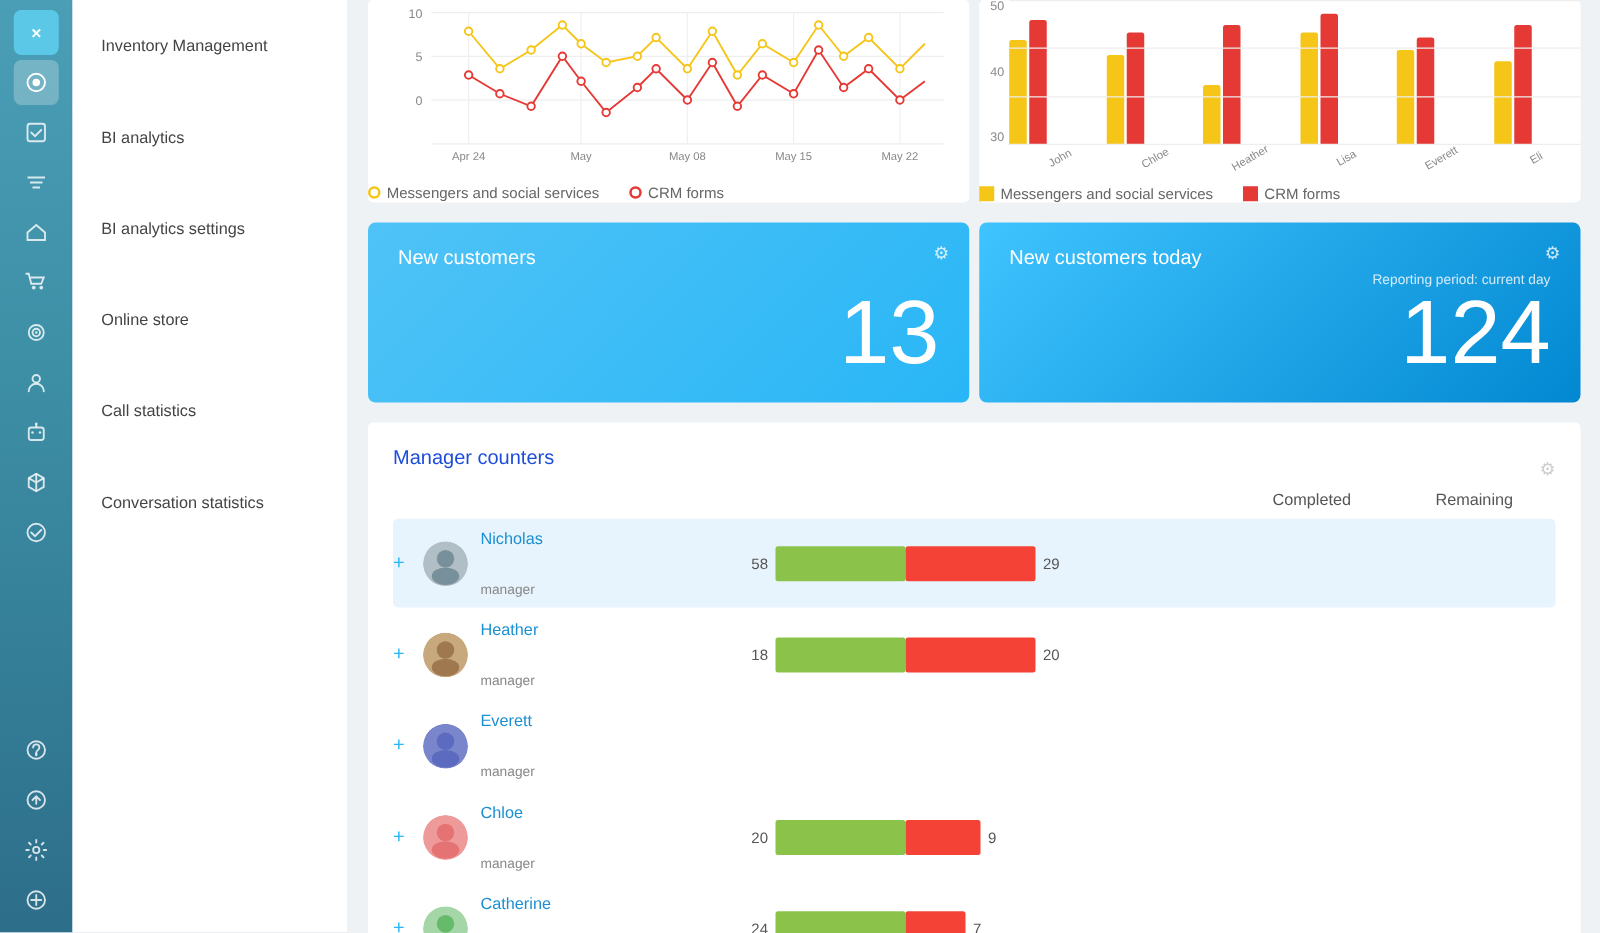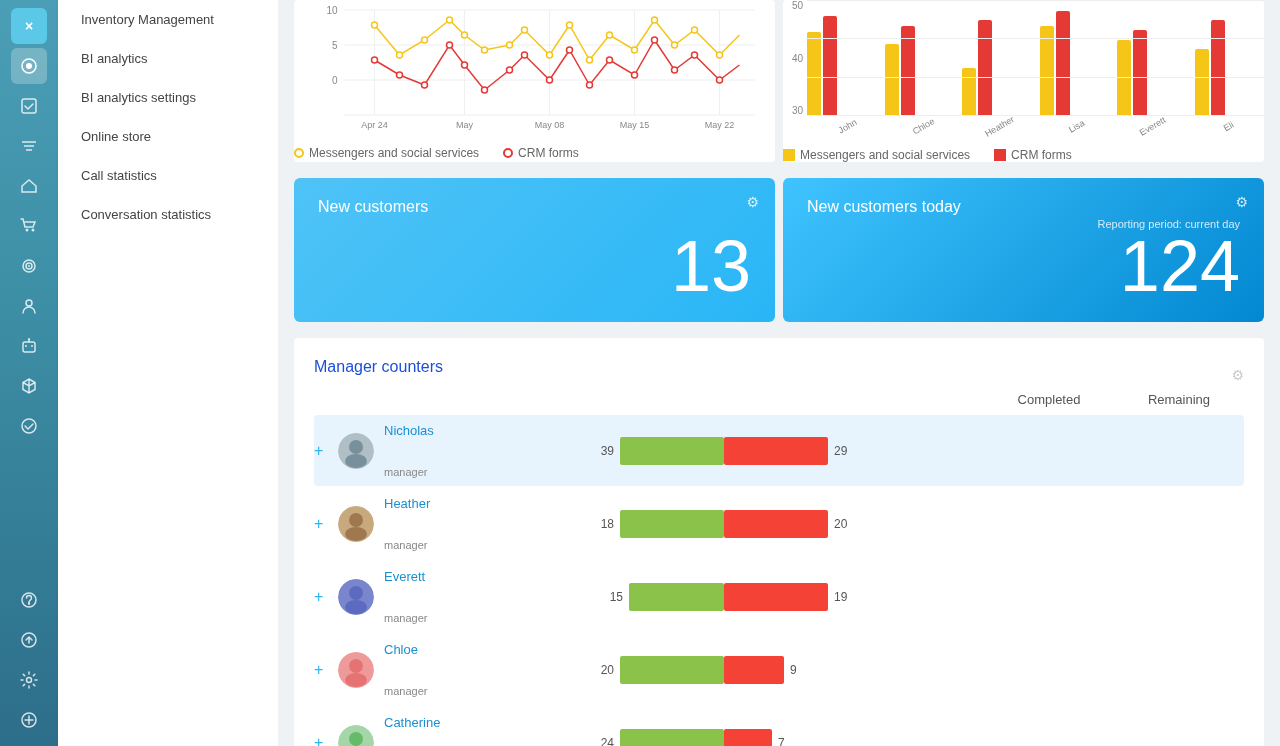--- a/index.html
+++ b/index.html
@@ -16,21 +16,21 @@
     }
     .icon-bar-item.active { background: rgba(255,255,255,0.25); }
     .icon-bar-close { background: #5bc8e8; color: white; font-weight: bold; font-size: 14px; }
 
     
     .sidebar {
       width: 220px; background: white; padding: 0; flex-shrink: 0;
       box-shadow: 1px 0 4px rgba(0,0,0,0.08);
     }
     .sidebar-item {
-      padding: 12px 20px; font-size: 13px; color: #444; cursor: pointer; border-left: 3px solid transparent;
+      padding: 29px 20px; font-size: 13px; color: #444; cursor: pointer; border-left: 3px solid transparent;
     }
 
     
     .main { flex: 1; overflow-y: auto; padding: 0; background: #eef2f5; }
 
     
     .charts-row { display: flex; gap: 0; padding: 0 16px 16px 16px; }
     .chart-card {
       background: white; border-radius: 4px; flex: 1; margin-right: 8px;
     }
@@ -390,21 +390,21 @@
               <ellipse cx="18" cy="28" rx="11" ry="7" fill="#78909c"></ellipse>
             </svg>
         </div>
         <div class="manager-info">
           <div class="name">Nicholas</div>
           <div class="role">manager</div>
         </div>
       </div>
       <div class="bars-area">
         <div class="completed-section">
-          <span class="bar-count">39</span>
+          <span class="bar-count">58</span>
           <div class="progress-bar green" style="width:155px;"></div>
         </div>
         <div class="remaining-section">
           <div class="progress-bar red-bar" style="width:155px;"></div>
           <span class="bar-count-right">29</span>
         </div>
       </div>
     </div>
 
     <div class="manager-row">
@@ -442,30 +442,20 @@
               <circle cx="18" cy="18" r="18" fill="#7986cb"></circle>
               <circle cx="18" cy="14" r="7" fill="#5c6bc0"></circle>
               <ellipse cx="18" cy="28" rx="11" ry="7" fill="#5c6bc0"></ellipse>
             </svg>
         </div>
         <div class="manager-info">
           <div class="name">Everett</div>
           <div class="role">manager</div>
         </div>
       </div>
-      <div class="bars-area">
-        <div class="completed-section">
-          <span class="bar-count">15</span>
-          <div class="progress-bar green" style="width:95px;"></div>
-        </div>
-        <div class="remaining-section">
-          <div class="progress-bar red-bar" style="width:115px;"></div>
-          <span class="bar-count-right">19</span>
-        </div>
-      </div>
     </div>
 
     <div class="manager-row">
       <div class="manager-row-left">
         <span class="plus-btn">+</span>
         <div class="avatar">
           <svg width="36" height="36" viewBox="0 0 36 36">
               <circle cx="18" cy="18" r="18" fill="#ef9a9a"></circle>
               <circle cx="18" cy="14" r="7" fill="#e57373"></circle>
               <ellipse cx="18" cy="28" rx="11" ry="7" fill="#e57373"></ellipse>

